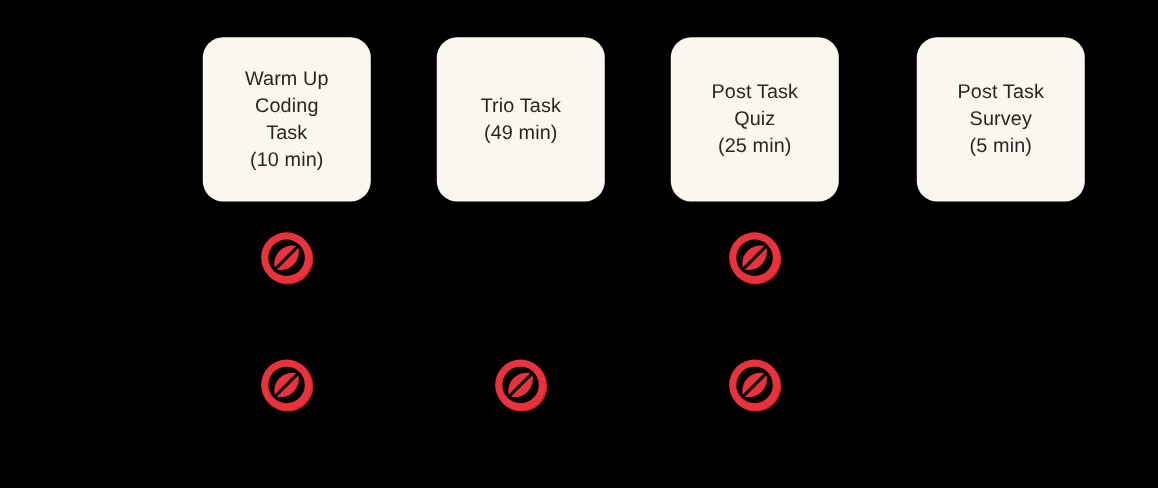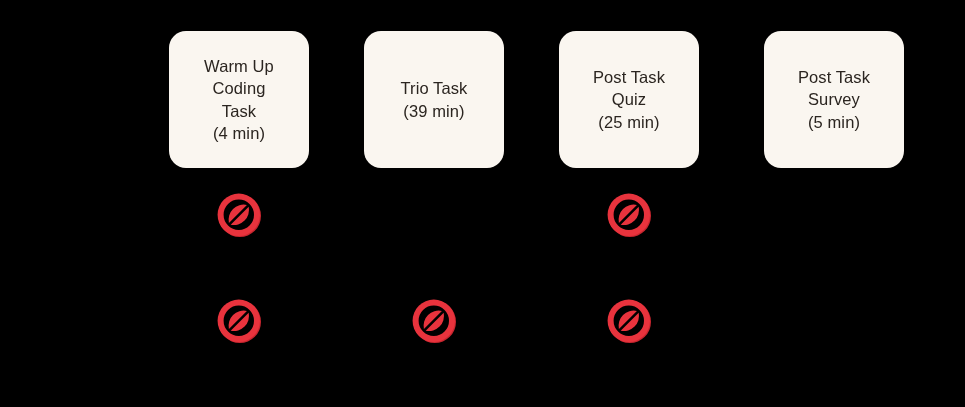--- a/index.html
+++ b/index.html
@@ -60,25 +60,25 @@
 </head>
 <body>
 
 <div id="canvas">
 
   <div id="cards-layer">
       <div class="task-card" style="left: 169px; top: 31px; width: 140px; height: 137px;">
         <div class="task-card-label">Warm Up
 Coding
 Task
-(4 min)</div>
+(10 min)</div>
       </div>
       <div class="task-card" style="left: 364px; top: 31px; width: 140px; height: 137px;">
         <div class="task-card-label">Trio Task
-(39 min)</div>
+(49 min)</div>
       </div>
       <div class="task-card" style="left: 559px; top: 31px; width: 140px; height: 137px;">
         <div class="task-card-label">Post Task
 Quiz
 (25 min)</div>
       </div>
       <div class="task-card" style="left: 764px; top: 31px; width: 140px; height: 137px;">
         <div class="task-card-label">Post Task
 Survey
 (5 min)</div>

